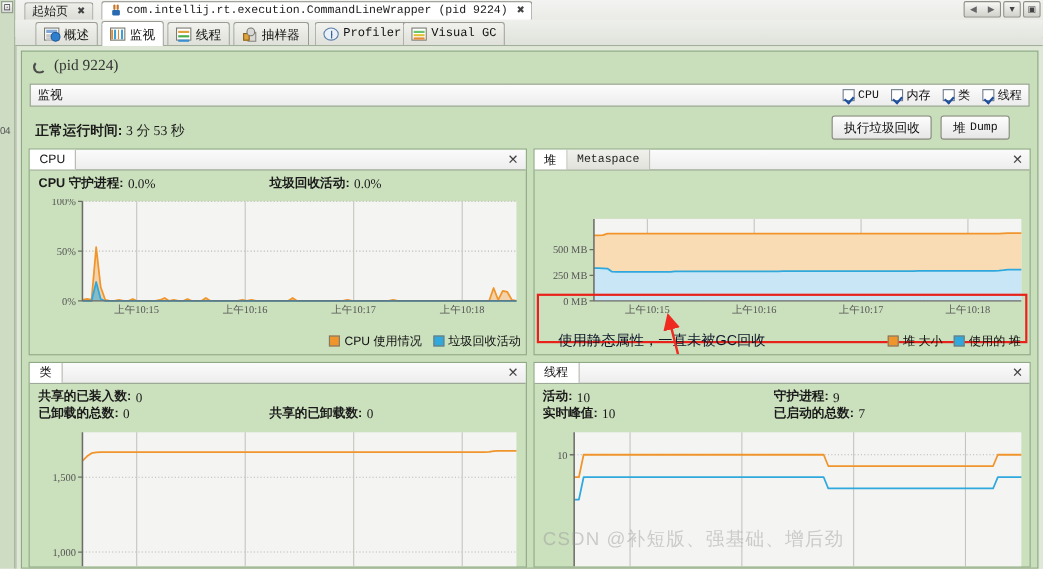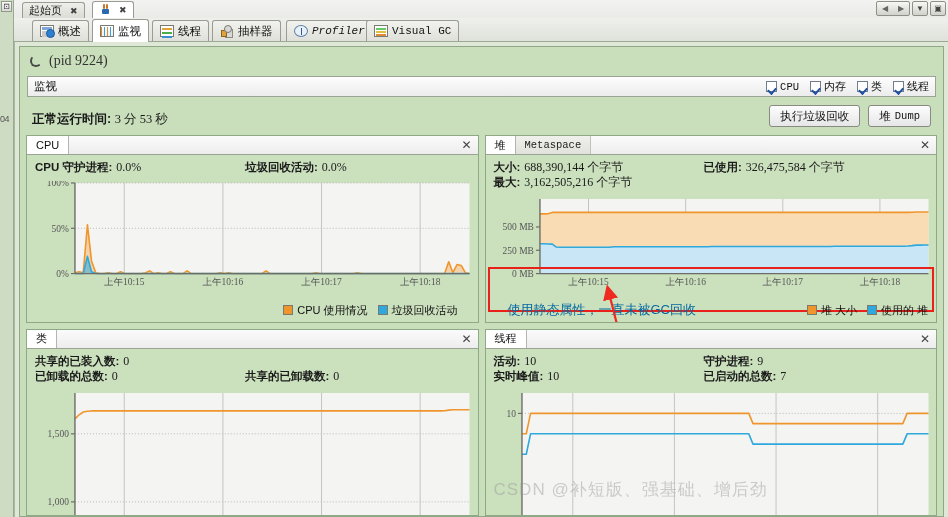--- a/index.html
+++ b/index.html
@@ -171,21 +171,21 @@
   .cb-mono { font-family: "Liberation Mono", monospace; font-size: 10.5px; }
 
   
   .uptime {
     position: absolute; left: 12px; top: 64px;
     font-size: 12.5px; color: #1a1a1a;
   }
   .uptime b { font-weight: bold; }
   .uptime .val { font-family: "Liberation Serif", serif; font-size: 12.5px; }
 
-  .btnrow { position: absolute; right: 12px; top: 58px; display: flex; gap: 8px; }
+  .btnrow { position: absolute; right: 25px; top: 58px; display: flex; gap: 8px; }
   .btn {
     min-width: 48px; height: 22px; padding: 0 10px;
     background: linear-gradient(#fdfdfd,#e6e6e6);
     border: 1px solid #8a8a84; border-radius: 3px;
     display: flex; align-items: center; justify-content: center;
     font-size: 11.5px; color: #111;
   }
   .btn .mono { font-family: "Liberation Mono", monospace; font-size: 10.5px; }
 
   
@@ -237,21 +237,21 @@
     font-size: 11px; color: #111;
   }
   .legend .sw { width: 10px; height: 10px; border: 1px solid #7a7a70; }
   .legend .item { display: flex; gap: 4px; align-items: center; }
 
   
   .anno-box {
     position: absolute; border: 2px solid #e8221a; pointer-events: none;
   }
   .anno-text {
-    position: absolute; color: #0369a1; font-size: 13px; white-space: nowrap;
+    position: absolute; color: #0f172a; font-size: 13px; white-space: nowrap;
   }
   .watermark {
     position: absolute; color: rgba(150,150,150,0.45);
     font-size: 17px; white-space: nowrap; letter-spacing: 1px;
   }
 </style>
 </head>
 <body>
 
 <div id="root">
@@ -261,20 +261,21 @@
     <div class="gutter-text">04</div>
   </div>
 
   <div class="win-tabbar">
     <div class="wtab inactive" style="left:8px;">
       <span class="wtab-label">起始页</span>
       <span class="wtab-close">✖</span>
     </div>
     <div class="wtab active" style="left:78px;">
       <span class="java-icon"></span>
+      <span class="wtab-label mono">com.intellij.rt.execution.CommandLineWrapper  (pid 9224)</span>
       <span class="wtab-close">✖</span>
     </div>
     <div class="win-ctrls">
       <div class="wc group">
         <span>◀</span>
         <span>▶</span>
       </div>
       <div class="wc">▼</div>
       <div class="wc">▣</div>
     </div>
@@ -290,21 +291,21 @@
       <span class="lbl">监视</span>
     </div>
     <div class="vtab" style="left:138px;">
       <span class="ticon threads"></span>
       <span class="lbl">线程</span>
     </div>
     <div class="vtab" style="left:198px;">
       <span class="ticon sampler"></span>
       <span class="lbl">抽样器</span>
     </div>
-    <div class="vtab" style="left:272px;font-style:italic;">
+    <div class="vtab" style="left:272px;">
       <span class="ticon profiler"></span>
       <span class="lbl mono">Profiler</span>
     </div>
     <div class="vtab" style="left:352px;">
       <span class="ticon vgc"></span>
       <span class="lbl mono">Visual GC</span>
     </div>
   </div>
 
   <div class="content">
@@ -391,58 +392,40 @@
                   <line x1="38" y1="47.5" x2="42" y2="47.5" stroke="#6d6d68" stroke-width="1.2"></line>
                   <text x="36" y="51" text-anchor="end" font-family="Liberation Serif, serif" font-size="9.5" fill="#555">50%</text>
                   <line x1="38" y1="2" x2="42" y2="2" stroke="#6d6d68" stroke-width="1.2"></line>
                   <text x="36" y="5.5" text-anchor="end" font-family="Liberation Serif, serif" font-size="9.5" fill="#555">100%</text>
                   <text x="91.375" y="104" text-anchor="middle" font-family="Liberation Serif, serif" font-size="9.5" fill="#555">上午10:15</text>
                   <text x="190.125" y="104" text-anchor="middle" font-family="Liberation Serif, serif" font-size="9.5" fill="#555">上午10:16</text>
                   <text x="288.875" y="104" text-anchor="middle" font-family="Liberation Serif, serif" font-size="9.5" fill="#555">上午10:17</text>
                   <text x="387.625" y="104" text-anchor="middle" font-family="Liberation Serif, serif" font-size="9.5" fill="#555">上午10:18</text>
                 </svg>
               </div>
-            <div class="legend" style="right:20px; bottom:4px;">
+            <div class="legend" style="right:4px; bottom:4px;">
               <span class="item">
                 <span class="sw" style="background:#f0952c"></span>
                 <span>CPU 使用情况</span>
               </span>
               <span class="item">
                 <span class="sw" style="background:#2ea8dd"></span>
                 <span>垃圾回收活动</span>
               </span>
             </div>
           </div>
         </div>
 
         <div class="panel">
           <div class="panel-head">
             <div class="ph-tab active">堆</div>
             <div class="ph-tab inactive">Metaspace</div>
             <div class="ph-close">✕</div>
           </div>
           <div class="panel-body">
-            <div class="stats">
-              <div class="row">
-                <div class="cell c1">
-                  <b>大小:</b>
-                  <span class="num">688,390,144 个字节</span>
-                </div>
-                <div class="cell">
-                  <b>已使用:</b>
-                  <span class="num">326,475,584 个字节</span>
-                </div>
-              </div>
-              <div class="row">
-                <div class="cell c1">
-                  <b>最大:</b>
-                  <span class="num">3,162,505,216 个字节</span>
-                </div>
-              </div>
-            </div>
             <div class="chart" id="heap-chart-wrap" style="top:42px; bottom:32px;">
                 <svg viewBox="0 0 439 93" preserveAspectRatio="none" xmlns="http://www.w3.org/2000/svg">
                   <rect x="48" y="2" width="389" height="75" fill="#f4f4f2"></rect>
                   <line x1="48" y1="77" x2="437" y2="77" stroke="#b9b9b5" stroke-width="1" stroke-dasharray="1,2"></line>
                   <line x1="48" y1="53.5625" x2="437" y2="53.5625" stroke="#b9b9b5" stroke-width="1" stroke-dasharray="1,2"></line>
                   <line x1="48" y1="30.125" x2="437" y2="30.125" stroke="#b9b9b5" stroke-width="1" stroke-dasharray="1,2"></line>
                   <line x1="96.625" y1="2" x2="96.625" y2="77" stroke="#c4c4c0" stroke-width="1"></line>
                   <line x1="193.875" y1="2" x2="193.875" y2="77" stroke="#c4c4c0" stroke-width="1"></line>
                   <line x1="291.125" y1="2" x2="291.125" y2="77" stroke="#c4c4c0" stroke-width="1"></line>
                   <line x1="388.375" y1="2" x2="388.375" y2="77" stroke="#c4c4c0" stroke-width="1"></line>

